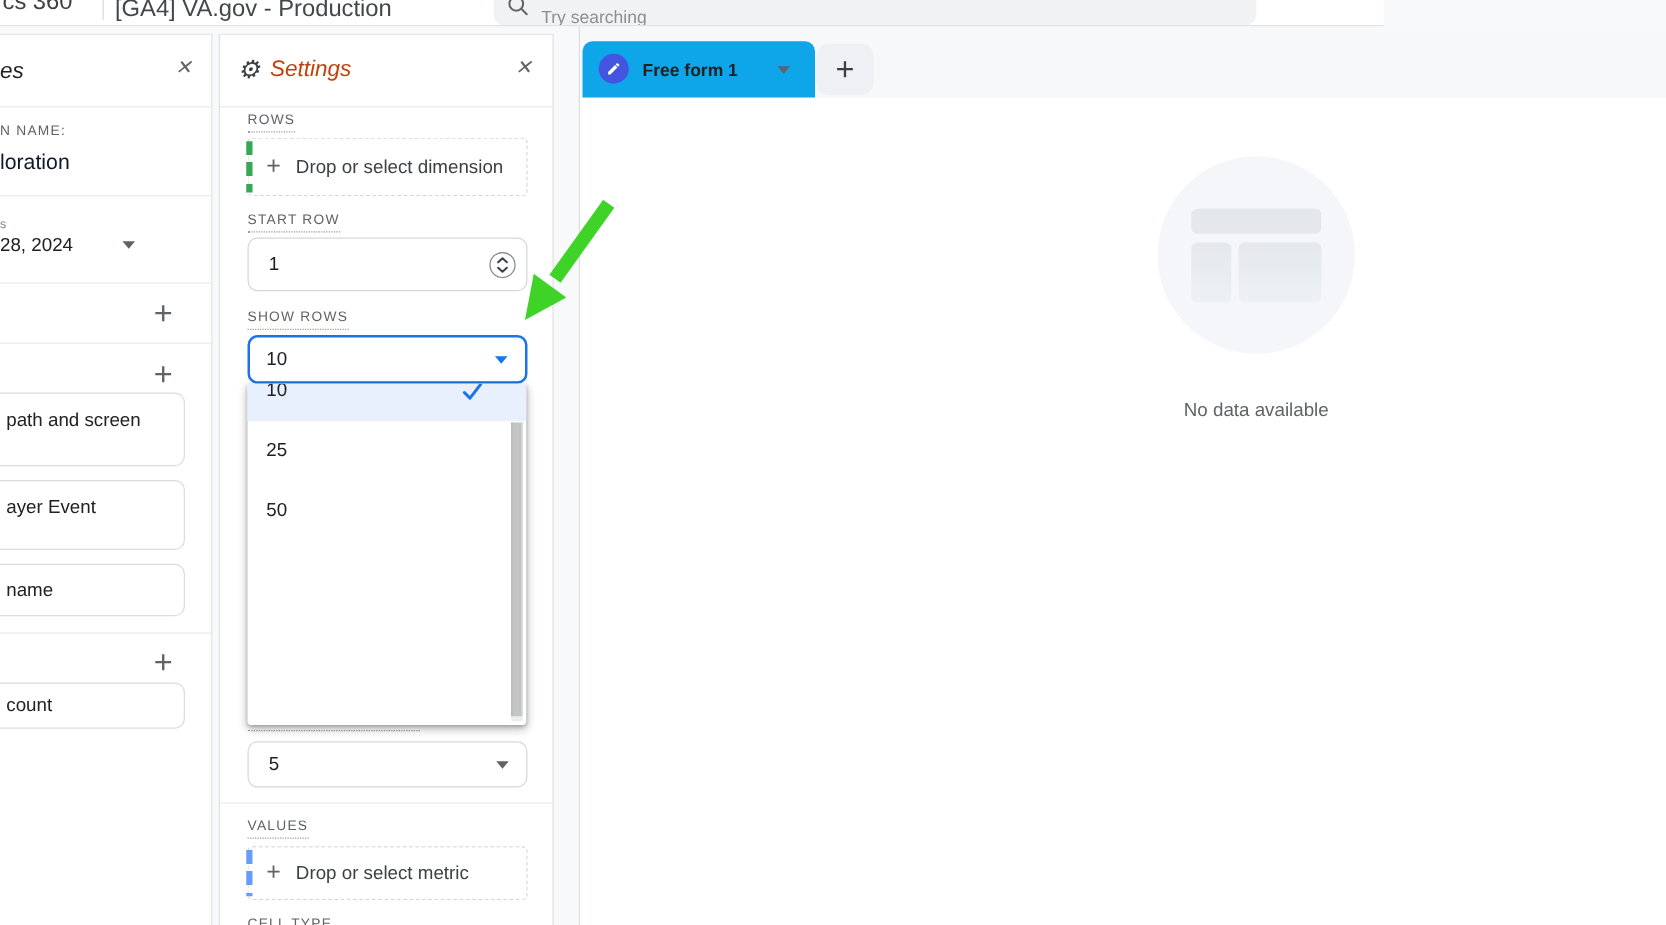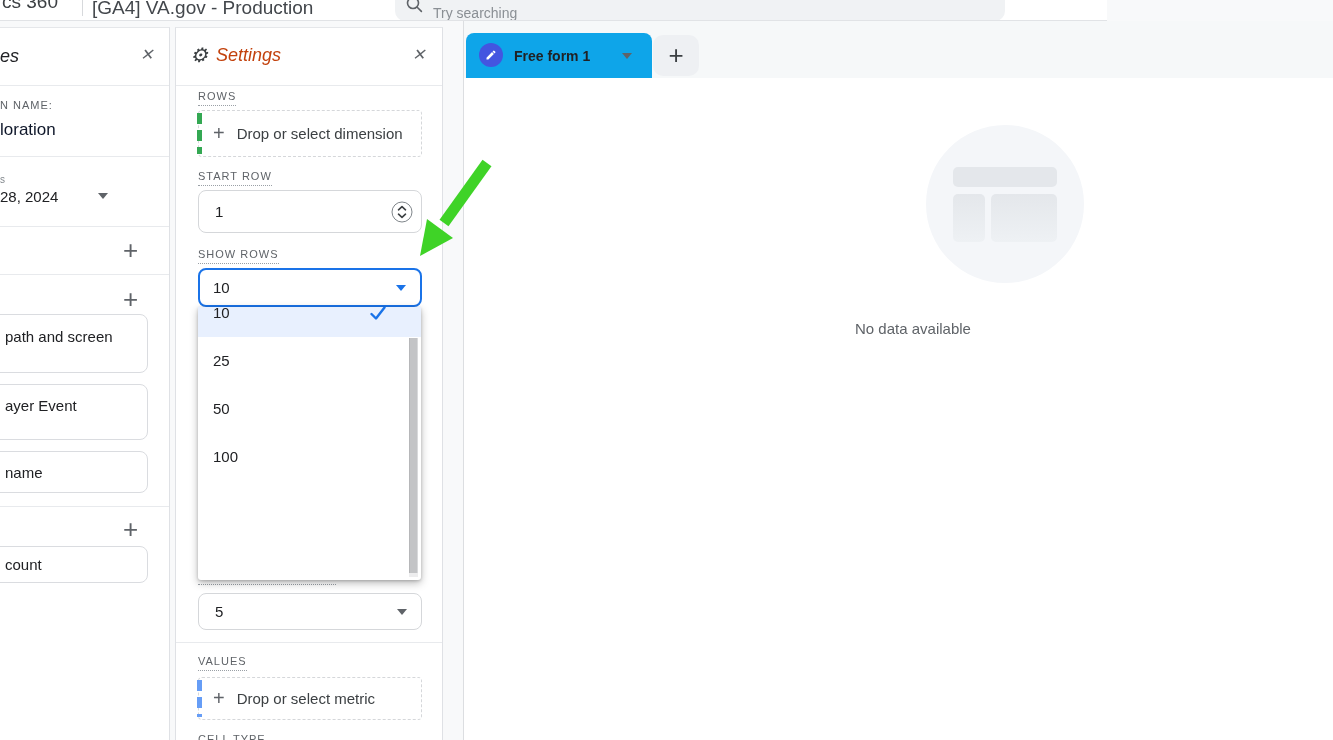--- a/index.html
+++ b/index.html
@@ -88,21 +88,21 @@
   #add-tab { position:absolute; left:189px; top:14px; width:46px; height:41px; background:#eef0f3;
              border-radius:10px; display:flex; align-items:center; justify-content:center;
              font-size:26px; font-weight:300; color:#3c4043; cursor:pointer; }
 
   
   #empty-circle { left:926px; top:125px; width:158px; height:158px; border-radius:50%; background:#f4f6f9; }
   .tbl-rect { position:absolute; border-radius:5px; background:linear-gradient(#e4e7eb,#eef1f4); }
   #tbl-top { left:27px; top:42px; width:104px; height:20px; background:#e4e7eb; }
   #tbl-left { left:27px; top:69px; width:32px; height:48px; }
   #tbl-right { left:65px; top:69px; width:66px; height:48px; }
-  #empty-text { left:855px; top:320px; width:300px; text-align:left; font-size:15px; color:#5f6368; }
+  #empty-text { left:855px; top:320px; width:300px; text-align:center; font-size:15px; color:#5f6368; }
 
   
   #arrow-annotation { left:400px; top:140px; z-index:30; pointer-events:none; }
 </style>
 </head>
 <body>
 
 <div id="topbar" class="abs">
   <span id="brand-frag" class="abs">cs 360</span>
   <div id="topbar-divider" class="abs"></div>
@@ -185,21 +185,20 @@
     <div id="dd-row-selected">
       <div class="inner">
         <span class="opt">10</span>
         <svg id="dd-check" width="20" height="20" viewBox="0 0 20 20">
           <polyline points="3.5,11 8,15.5 16.5,4.5" fill="none" stroke="var(--focus-blue,#1a73e8)" stroke-width="2.4" stroke-linecap="round" stroke-linejoin="round"></polyline>
         </svg>
       </div>
     </div>
     <div class="dd-row">25</div>
     <div class="dd-row">50</div>
-    <div class="dd-row">100</div>
     <div id="dd-scroll-track">
       <div id="dd-scroll-thumb"></div>
     </div>
   </div>
 
   <div id="dotted-frag"></div>
   <div class="field" style="top:565px; height:37px;">
     <span class="val">5</span>
     <div class="caret" style="right:14px;"></div>
   </div>

